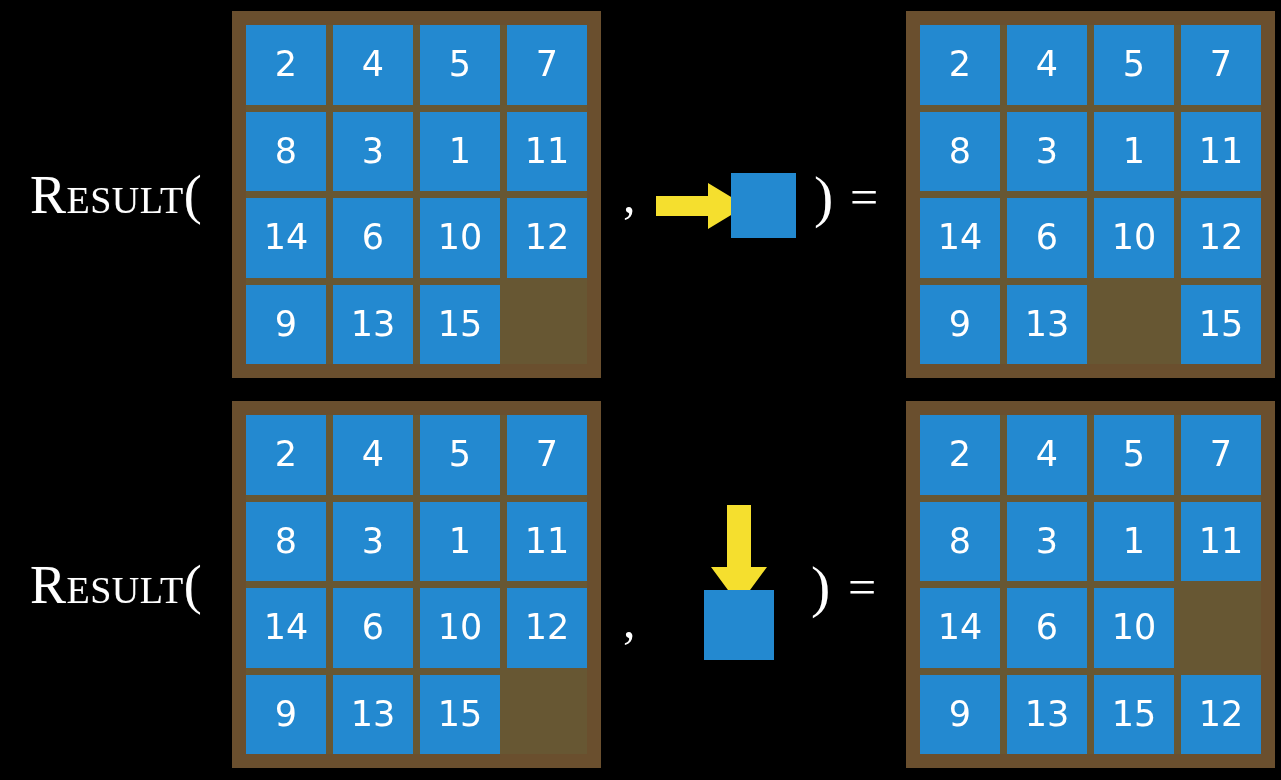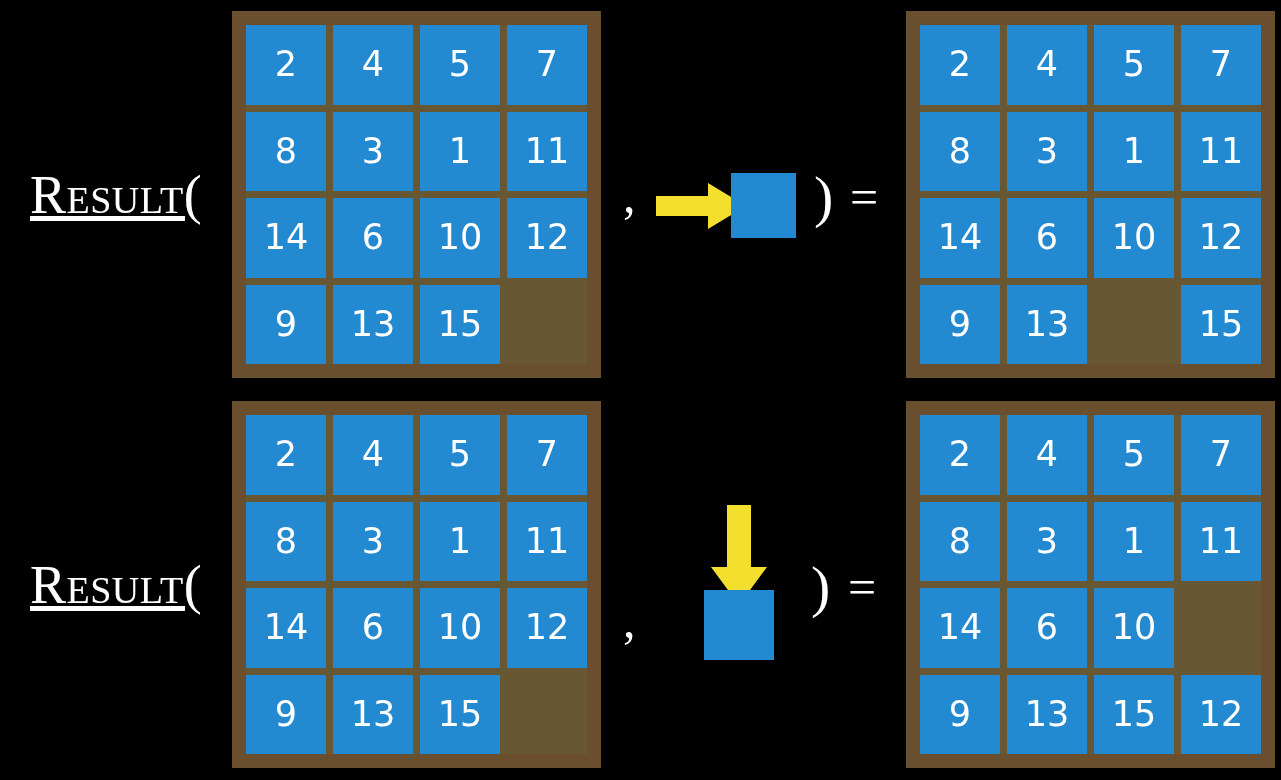--- a/index.html
+++ b/index.html
@@ -37,21 +37,20 @@
     top: 50%;
     transform: translateY(-50%);
     color: #ffffff;
     font-family: "Liberation Serif", "DejaVu Serif", serif;
     font-variant: small-caps;
     font-size: 54px;
     line-height: 1;
     letter-spacing: 0.5px;
     white-space: nowrap;
     text-shadow: 0 0 1px rgba(255,255,255,0.25);
-    text-decoration: underline;
   }
 
   
   .board {
     position: absolute;
     box-sizing: border-box;
     width: 369px;
     height: 367px;
     background: #6a4f2e;
     padding: 14px;

